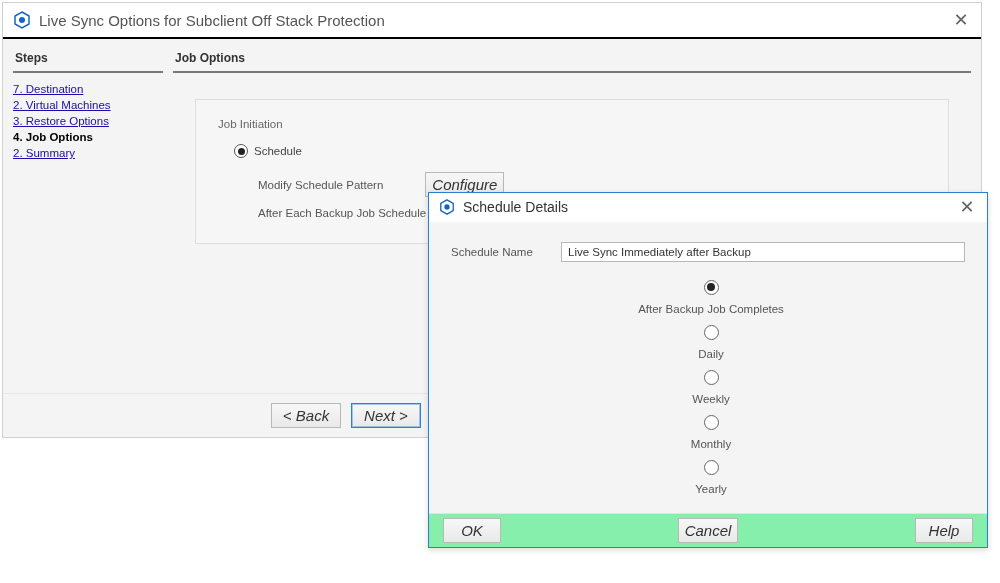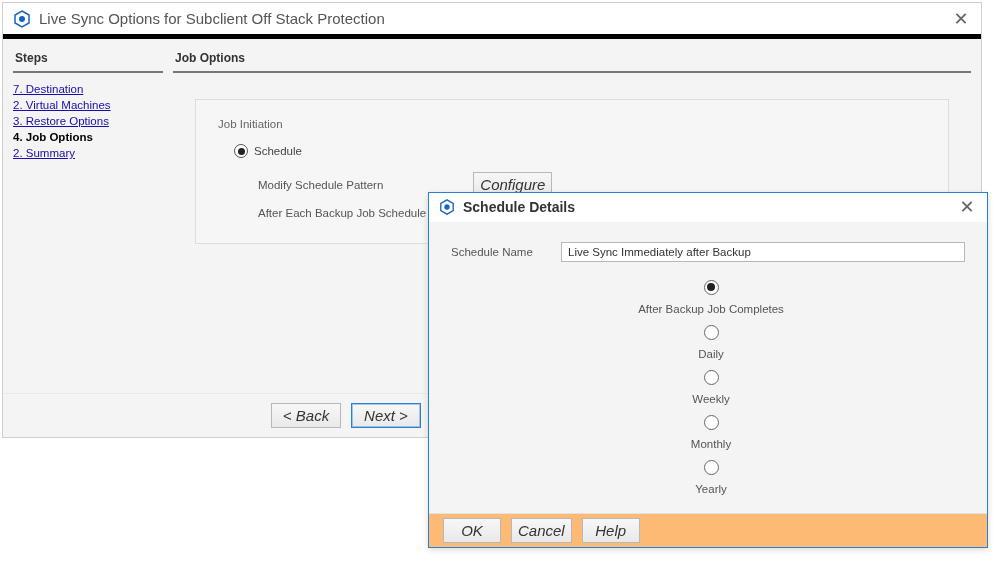--- a/index.html
+++ b/index.html
@@ -26,21 +26,21 @@
     border: 1px solid #cfcfcf;
     background: #fff;
     display: flex;
     flex-direction: column;
   }
   .wizard-titlebar {
     height: 36px;
     display: flex;
     align-items: center;
     padding: 0 10px;
-    border-bottom: 5px solid #000000;
+    border-bottom: 2px solid #000000;
   }
   .wizard-title {
     font-size: 15px;
     color: #555;
     margin-left: 8px;
     flex: 1;
   }
   .close-x {
     font-size: 18px;
     color: #666;
@@ -130,21 +130,21 @@
   }
   .radio-row .dot.selected::after {
     content: "";
     width: 7px; height: 7px; border-radius: 50%;
     background: #222;
   }
   .schedule-details-row {
     margin-left: 40px;
     display: flex;
     align-items: center;
-    gap: 90px;
+    gap: 42px;
     font-size: 11.5px;
     color: #555;
   }
   .schedule-sub {
     margin-left: 40px;
     margin-top: 10px;
     font-size: 11.5px;
     color: #555;
   }
   .btn {
@@ -195,21 +195,21 @@
     background: #fff;
     display: flex;
     align-items: center;
     padding: 0 10px;
   }
   .dialog-title {
     font-size: 14px;
     color: #333;
     margin-left: 8px;
     flex: 1;
-    font-weight: 700;
+    font-weight: 400;
   }
   .dialog-body {
     flex: 1;
     padding: 20px 22px 8px 22px;
     color: #555;
     font-size: 11.5px;
   }
   .field-row {
     display: flex;
     align-items: center;
@@ -243,25 +243,25 @@
   .opt .dot.selected::after {
     content: "";
     width: 8px; height: 8px; border-radius: 50%;
     background: #222;
   }
 
   .dialog-footer {
     height: 40px;
     display: flex;
     align-items: center;
-    justify-content: flex-start;
-    gap: 10px;
+    justify-content: space-between;
+    gap: 1px;
     padding: 0 14px;
     border-top: 1px solid #e2e2e2;
-    background: #fdba74;
+    background: #86efac;
   }
   .dialog-footer .btn { min-width: 58px; }
 </style>
 </head>
 <body>
 
 <div class="wizard">
   <div class="wizard-titlebar">
     <span class="logo-icon">
       <svg width="18" height="18" viewBox="0 0 18 18">

